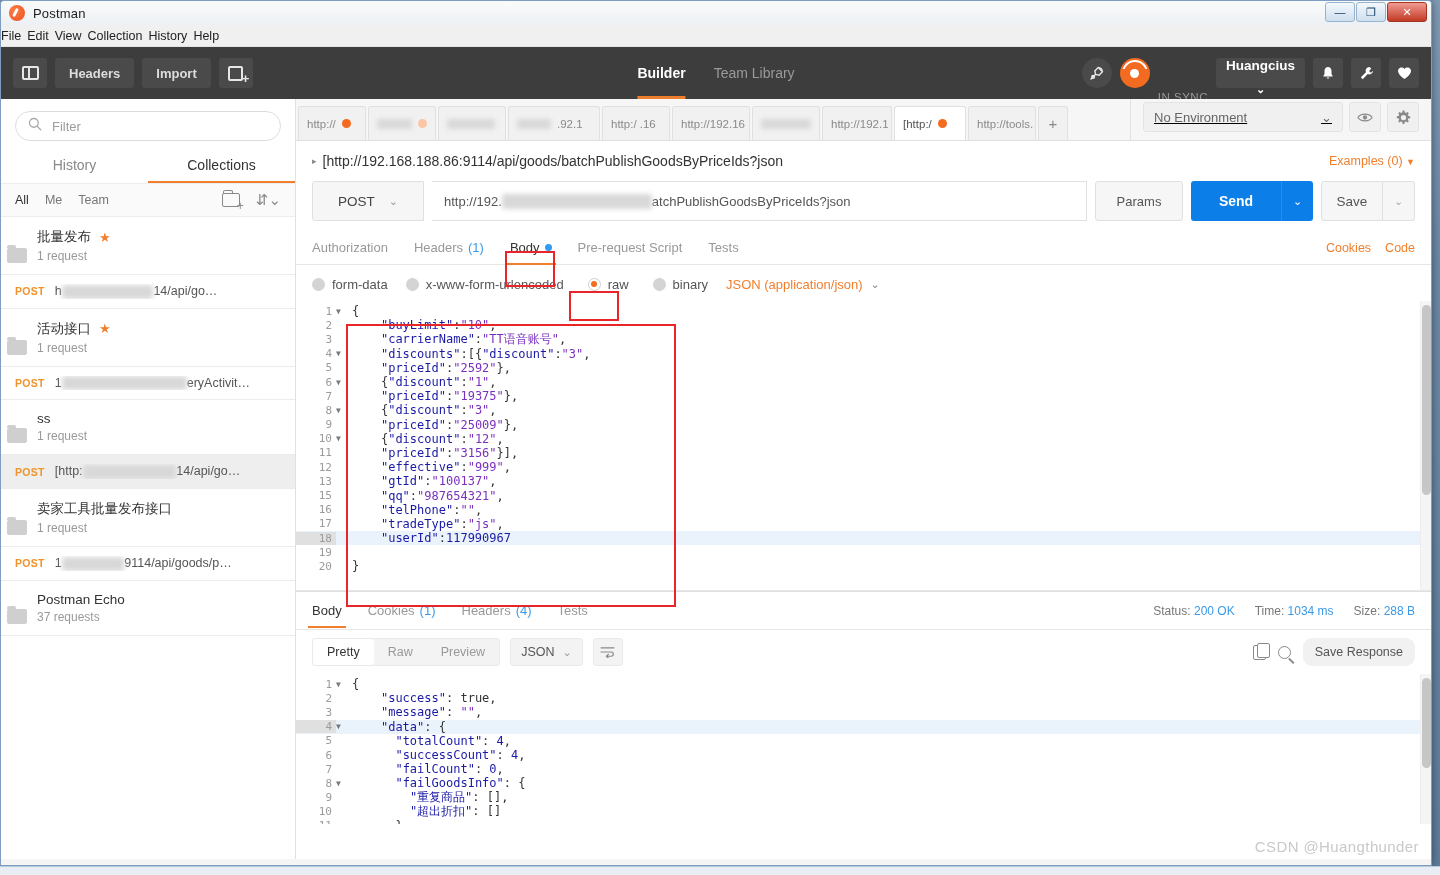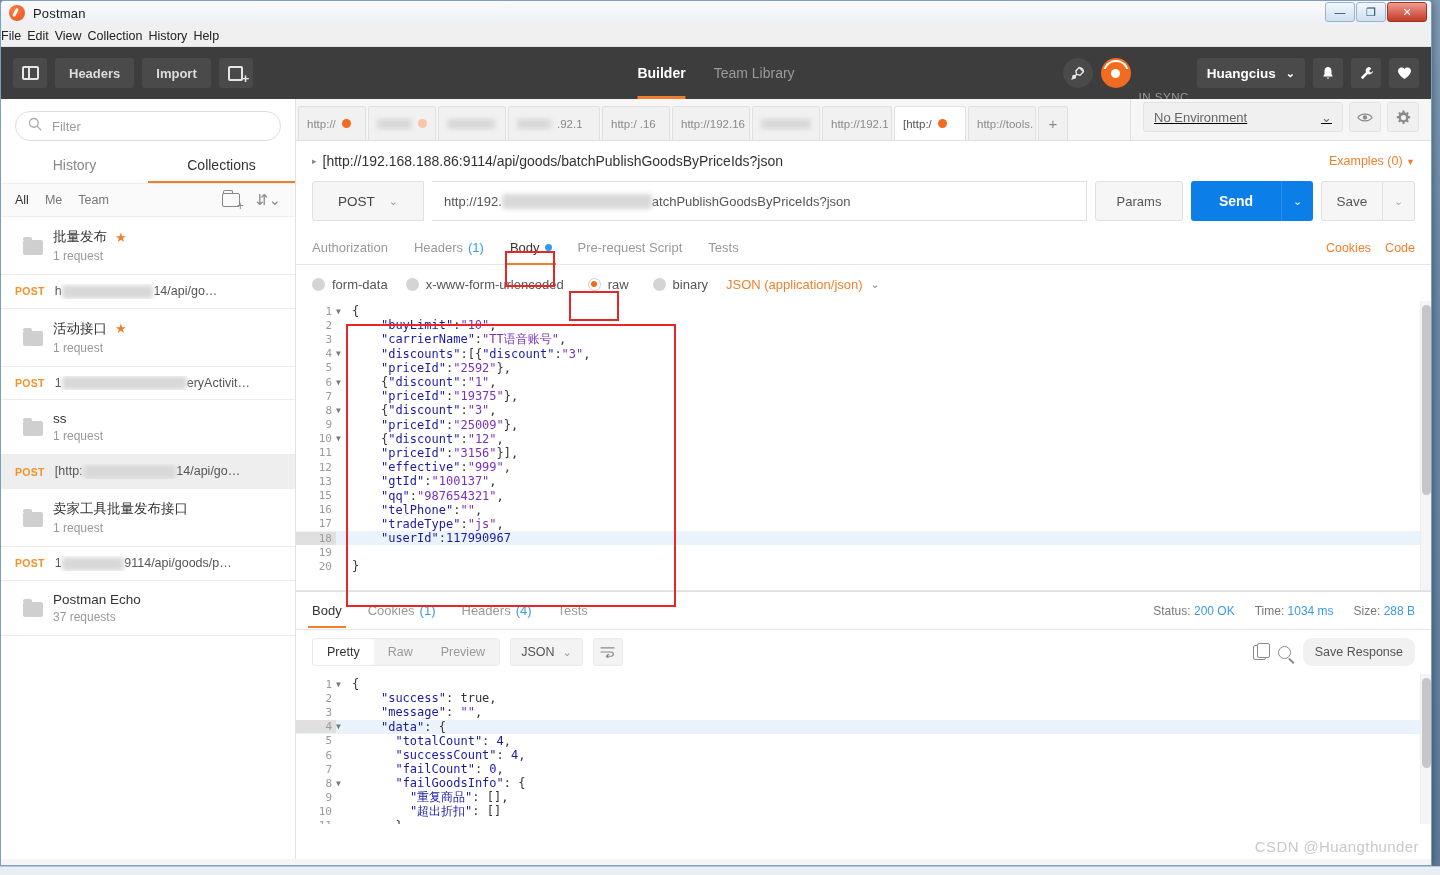--- a/index.html
+++ b/index.html
@@ -83,21 +83,21 @@
   .sync-dot {
     width: 30px; height: 30px; border-radius: 50%;
     background: #f26b21; display: flex; align-items: center; justify-content: center;
   }
   .sync-dot::before{content:"";width:9px;height:9px;border-radius:50%;background:#fff;}
   .sync-dot::after{content:"";position:absolute;width:22px;height:22px;border:2px solid #fff;border-radius:50%;clip-path: polygon(0 0,100% 0,100% 35%,0 35%);}
   .sync-wrap{position:relative;display:flex;align-items:center;justify-content:center;}
   .sync-label { font-size: 11.5px; color: #9a9a9a; letter-spacing:.5px;margin-top:48px; }
   .user-pill {
     background:#4a4a4a; border-radius:3px; height:30px; display:flex; align-items:center;
-    padding: 0 10px; gap: 10px; color:#fff; font-size:13.5px; font-weight:bold;
+    padding: 0 10px; gap: 10px; color:#fff; font-size:13.5px; font-weight:bold;flex-direction:column;
   }
   .sq-btn { width:30px;height:30px;background:#4a4a4a;border-radius:3px;display:flex;align-items:center;justify-content:center;color:#fff;}
   
   #main { display: flex; height: 760px; background:#fff; }
   
   #sidebar { width: 295px; background:#fff; border-right:1px solid #e1e1e1; display:flex; flex-direction:column;}
   #filterbox {
     margin: 12px 14px 8px; height: 30px; border:1px solid #dcdcdc; border-radius:16px;
     display:flex; align-items:center; padding: 0 12px; gap: 10px;
   }
@@ -114,21 +114,21 @@
   }
   #sb-filters .f { font-size:12.5px; color:#777; }
   #sb-filters .f.active { color:#333; }
   #sb-filters .spacer{margin-left:auto;}
   .ic-newfolder{width:18px;height:14px;border:1.6px solid #888;border-radius:2px;position:relative;}
   .ic-newfolder::before{content:"";position:absolute;top:-4px;left:0;width:8px;height:3px;border:1.6px solid #888;border-bottom:0;border-radius:2px 2px 0 0;}
   .ic-newfolder::after{content:"+";position:absolute;right:-5px;bottom:-7px;font-size:12px;color:#888;}
   .ic-sort{font-size:15px;color:#888;}
   #collections { flex:1; overflow:hidden; }
   .coll-row {
-    display:flex; align-items:center; gap:10px; padding:11px 22px;
+    display:flex; align-items:flex-end; gap:10px; padding:11px 6px;
     border-bottom:1px solid #ececec;
   }
   .ic-folder { width:20px; height:15px; background:#cfcfcf; border-radius:2px; position:relative; margin-top:3px; flex:0 0 auto;}
   .ic-folder::before{content:"";position:absolute;top:-3px;left:0;width:9px;height:3px;background:#cfcfcf;border-radius:2px 2px 0 0;}
   .coll-name { font-size:13.5px; color:#333; display:flex; align-items:center; gap:8px; }
   .star { color:#f07f2d; font-size:13px; }
   .coll-sub { font-size:12px; color:#999; margin-top:3px; }
   .req-row {
     display:flex; align-items:center; gap:10px; padding:9px 14px;
     border-bottom:1px solid #ececec; background:#fff;

